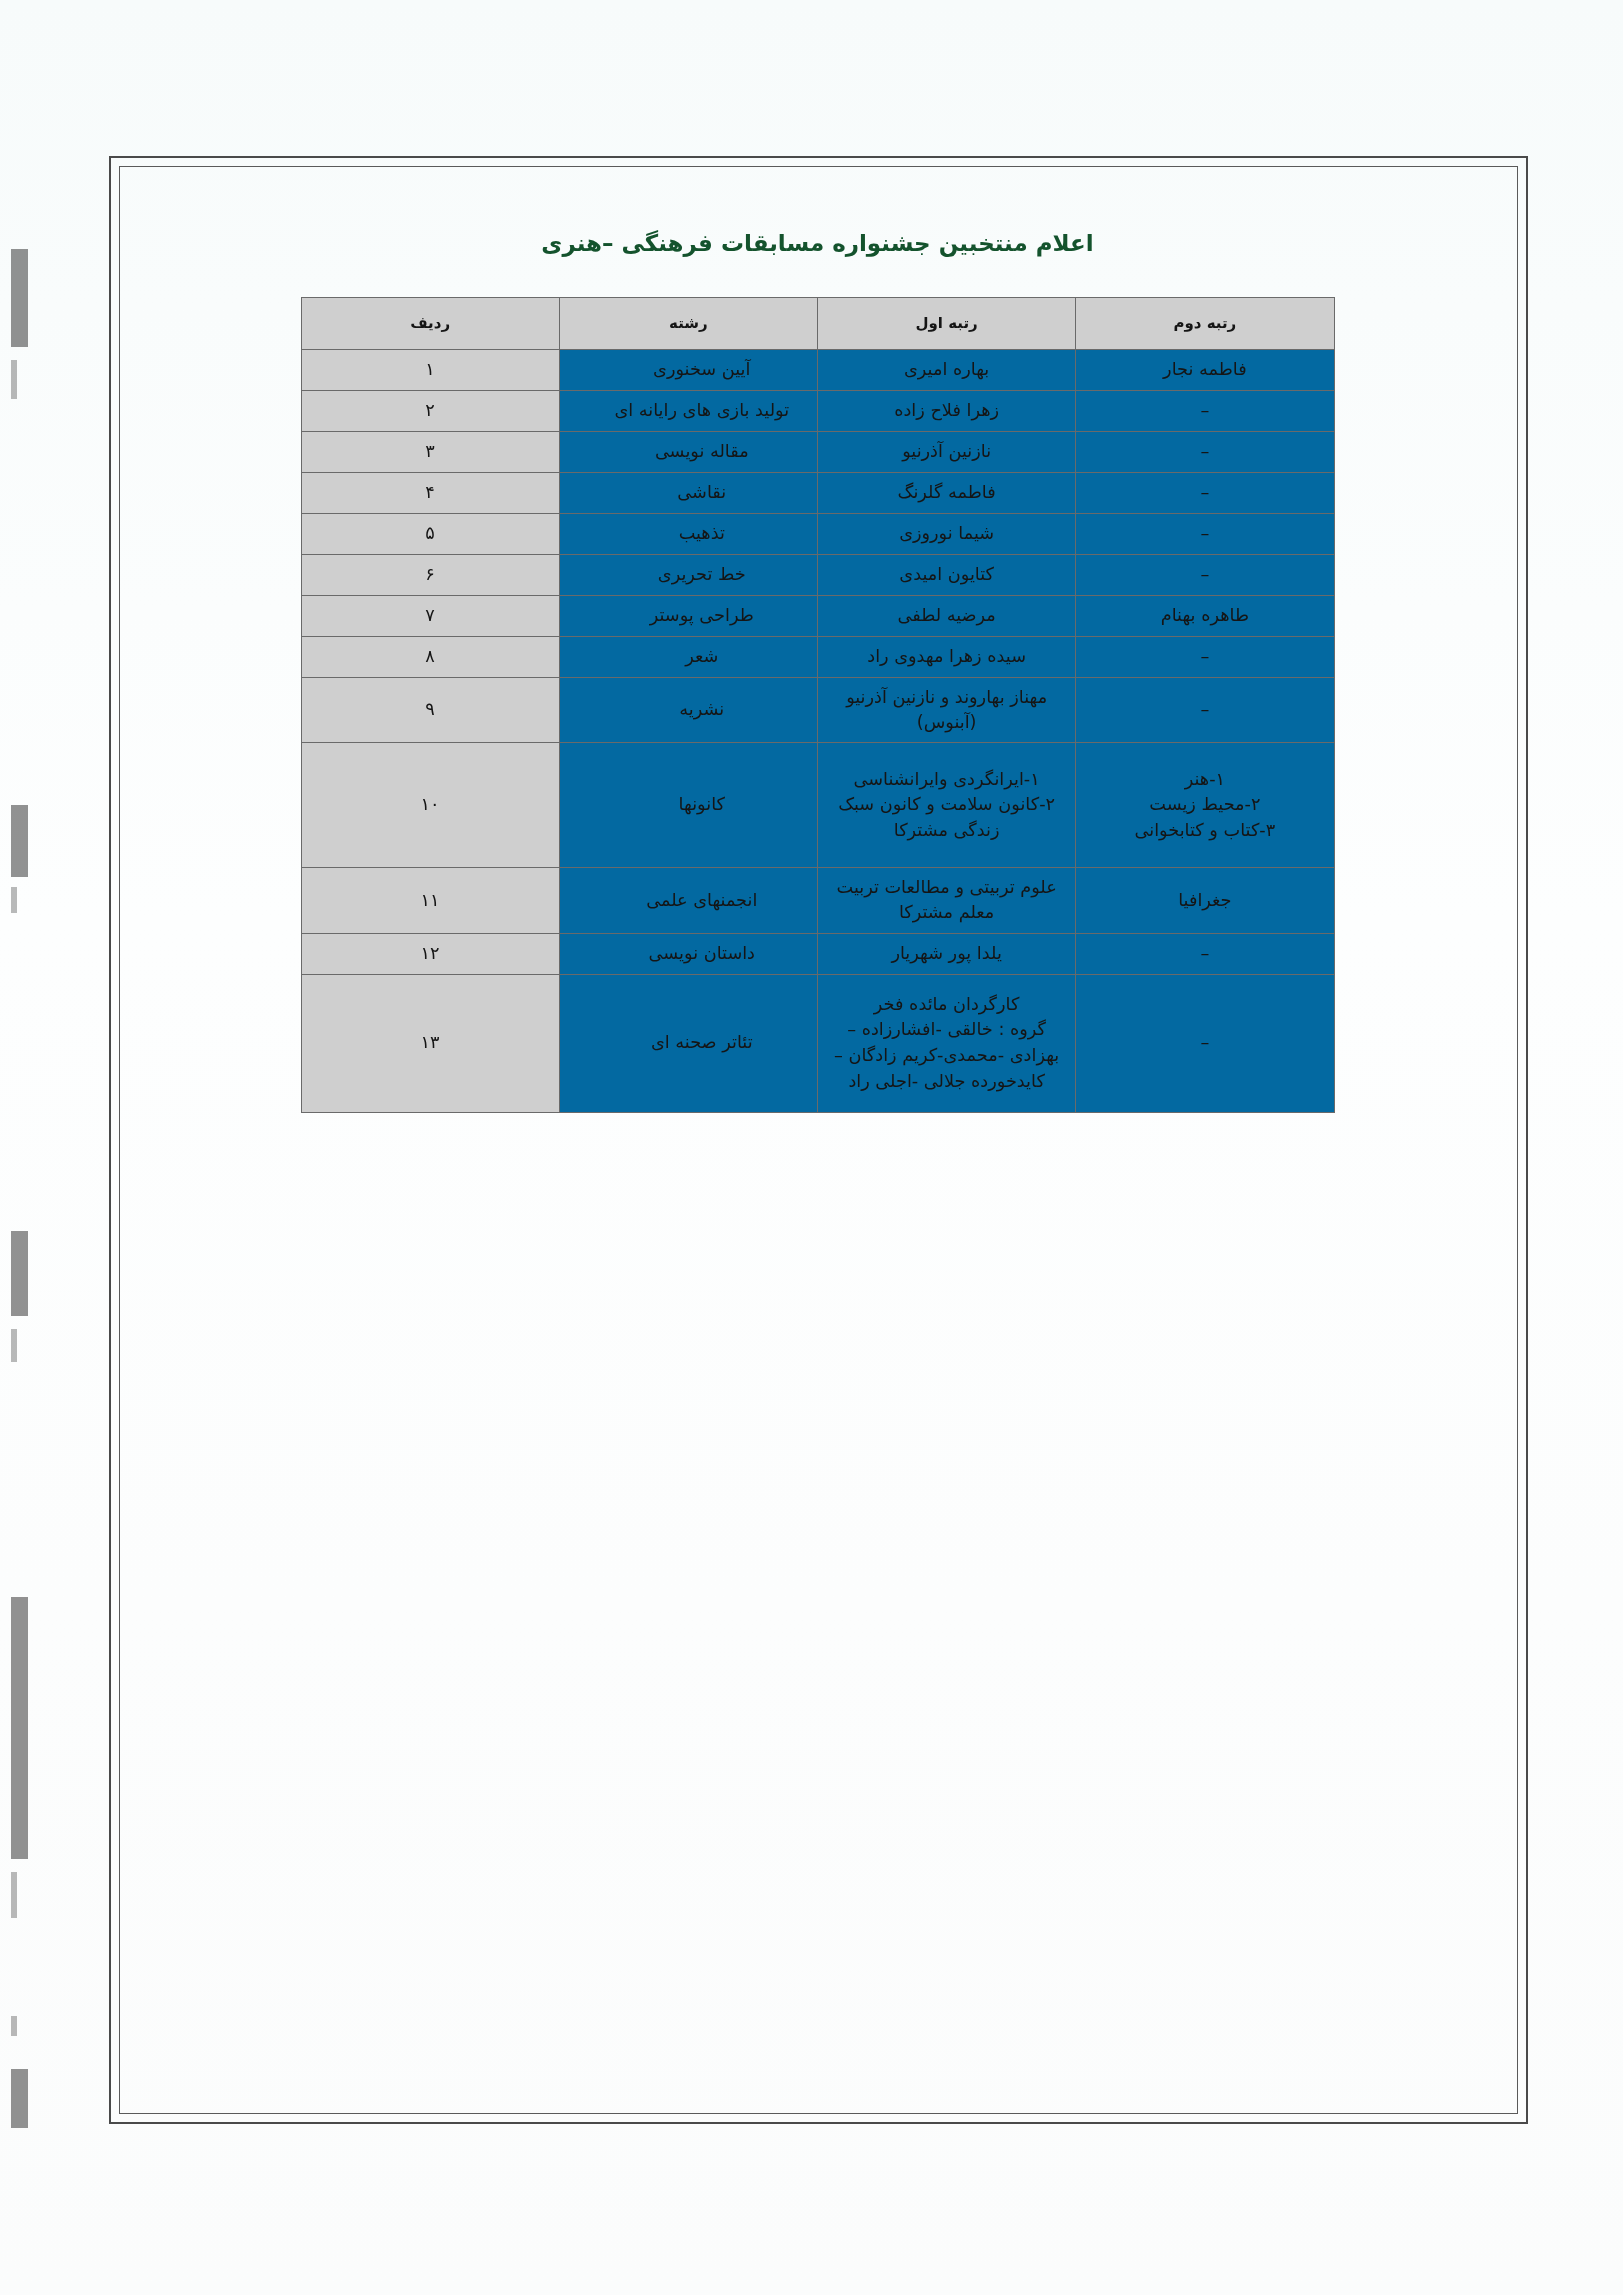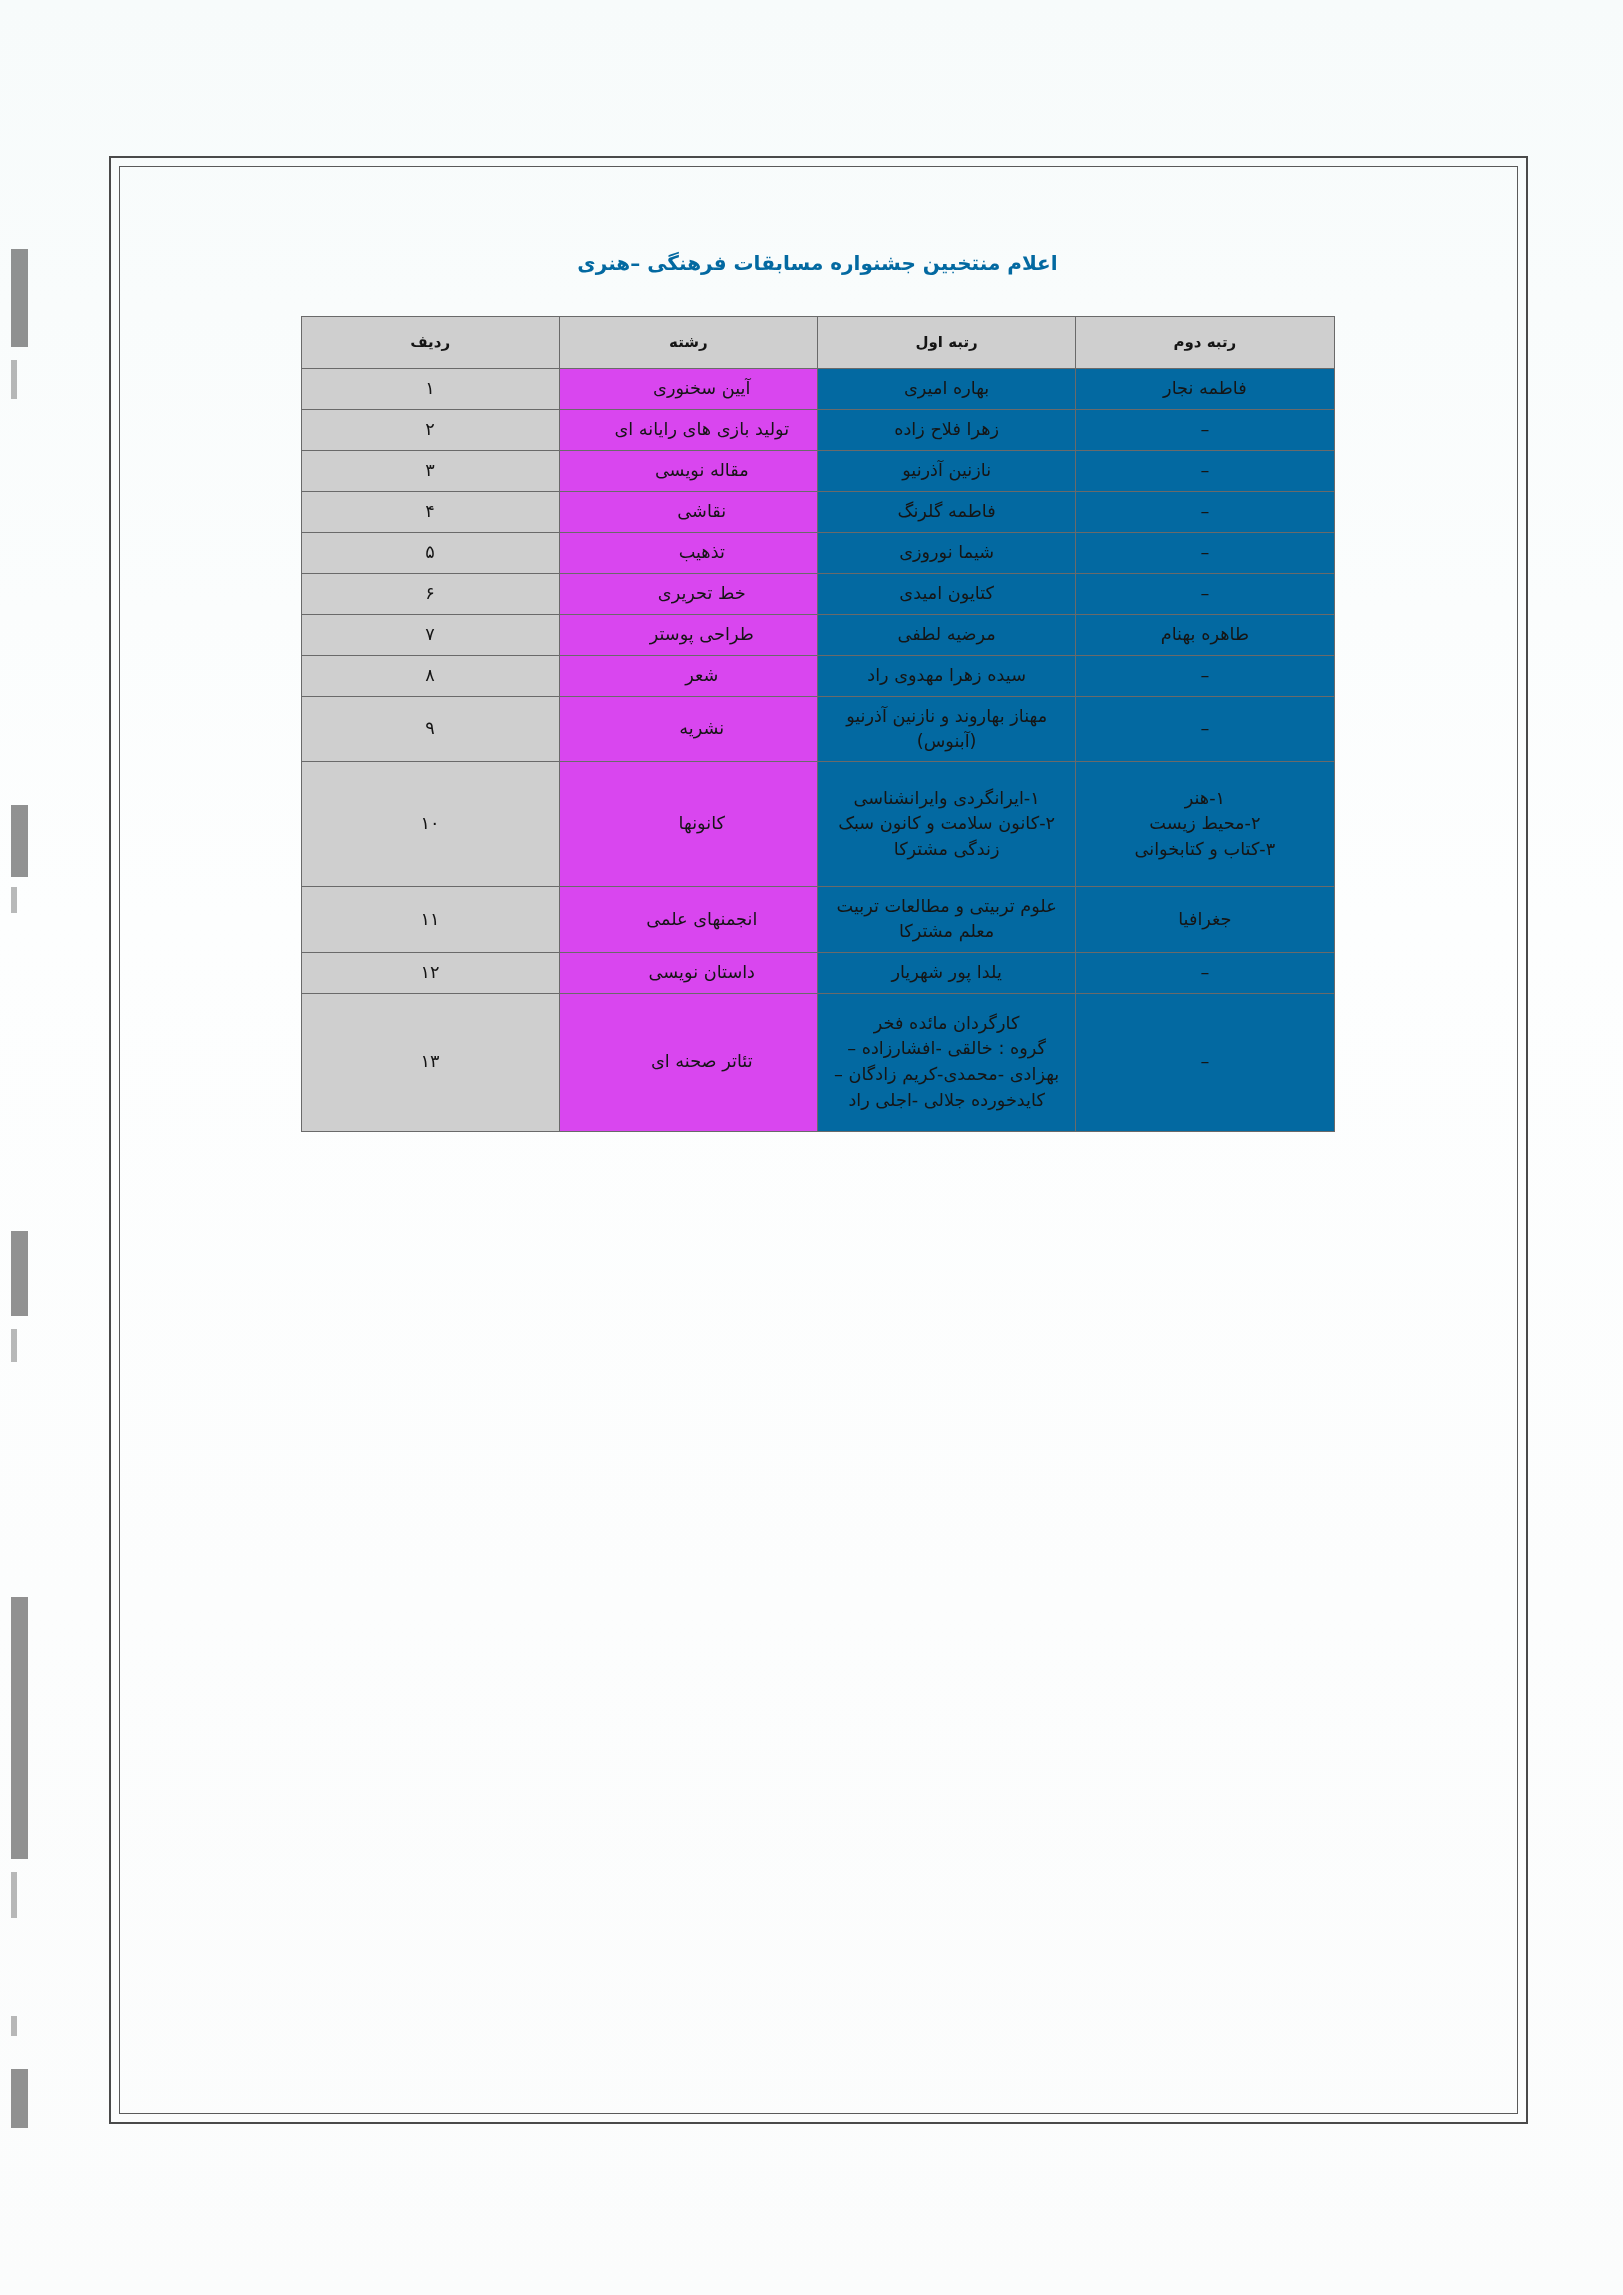--- a/index.html
+++ b/index.html
@@ -59,24 +59,24 @@
     border: 1.3px solid #5a5a5a;
   }
   .content {
     position: absolute;
     left: 131px;
     top: 177px;
     width: 1375px;
   }
   .title-1 {
     text-align: center;
-    font-size: 20px;
+    font-size: 23px;
     font-weight: bold;
-    color: #0369a1;
-    margin-top: 74px;
+    color: #14532d;
+    margin-top: 53px;
     letter-spacing: 0px;
   }
   .title-2 {
     text-align: center;
     font-size: 21.6px;
     font-weight: bold;
     color: #111;
     margin-top: 45px;
     padding: 0 39px;
   }
@@ -102,21 +102,21 @@
     font-weight: bold;
     font-size: 15px;
     height: 38px;
   }
   table.main-table td.col-radif {
     background: #cfcfcf;
     font-weight: normal;
     width: 59px;
   }
   table.main-table td.col-reshte {
-    background: #d946ef;
+    background: #0369a1;
     width: 196px;
     padding-left: 32px;
   }
   table.main-table td.col-rank1 {
     background: #0369a1;
     width: 399px;
   }
   table.main-table td.col-rank2 {
     background: #0369a1;
     width: 236px;

